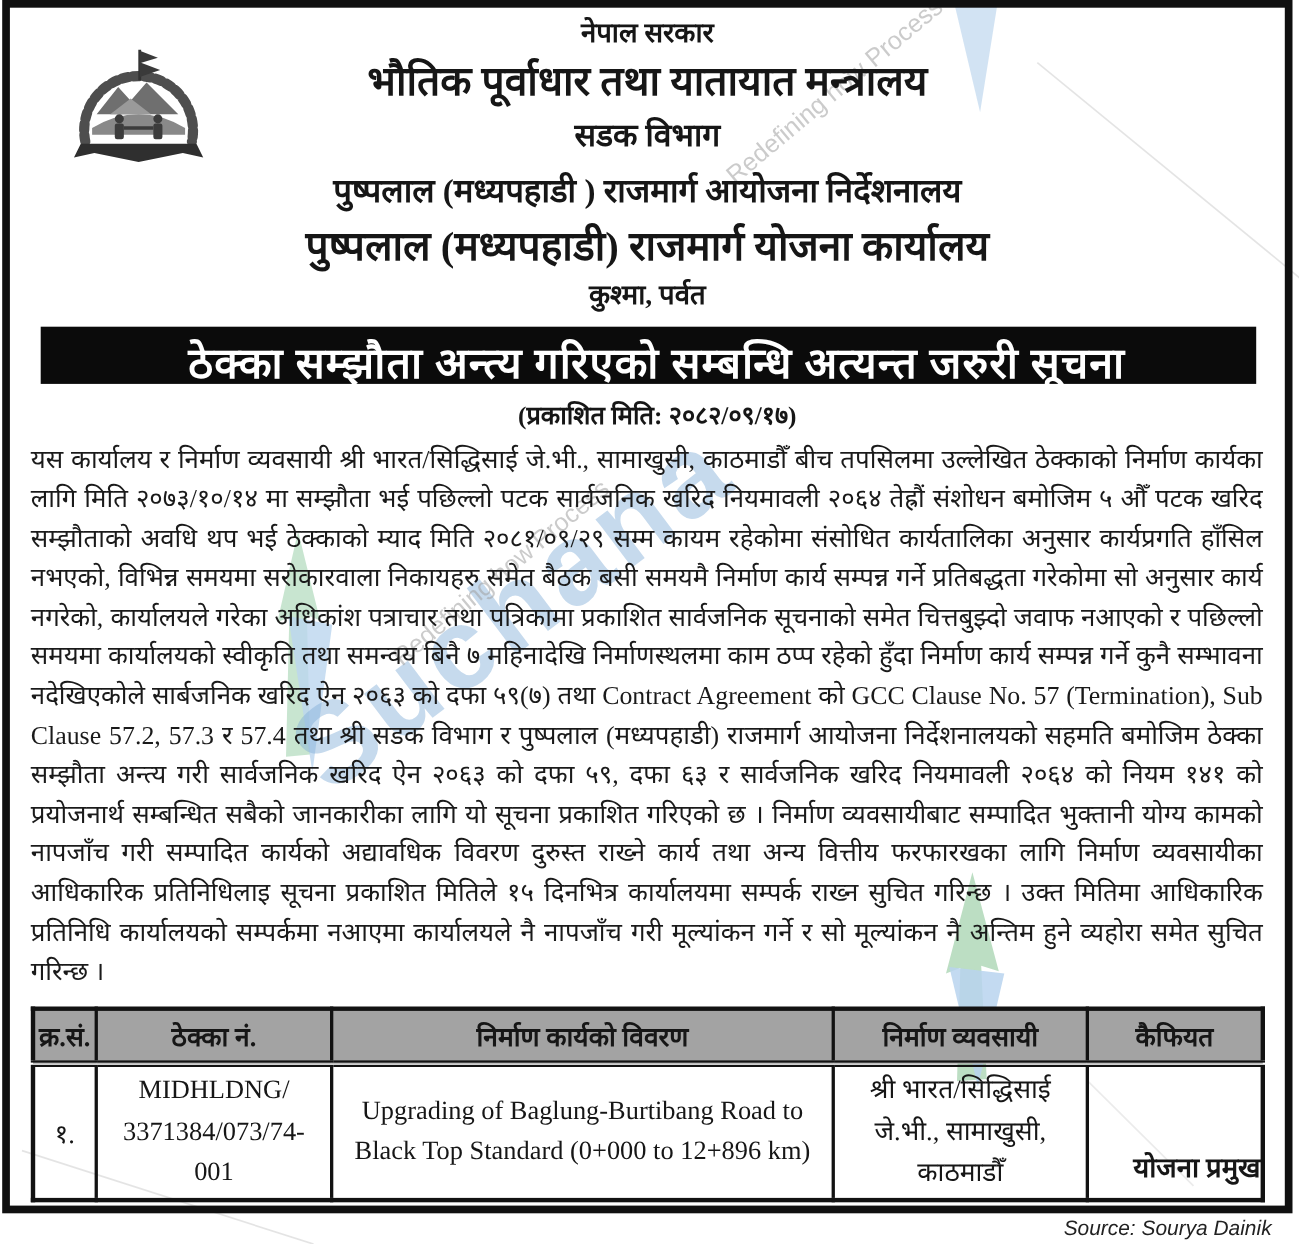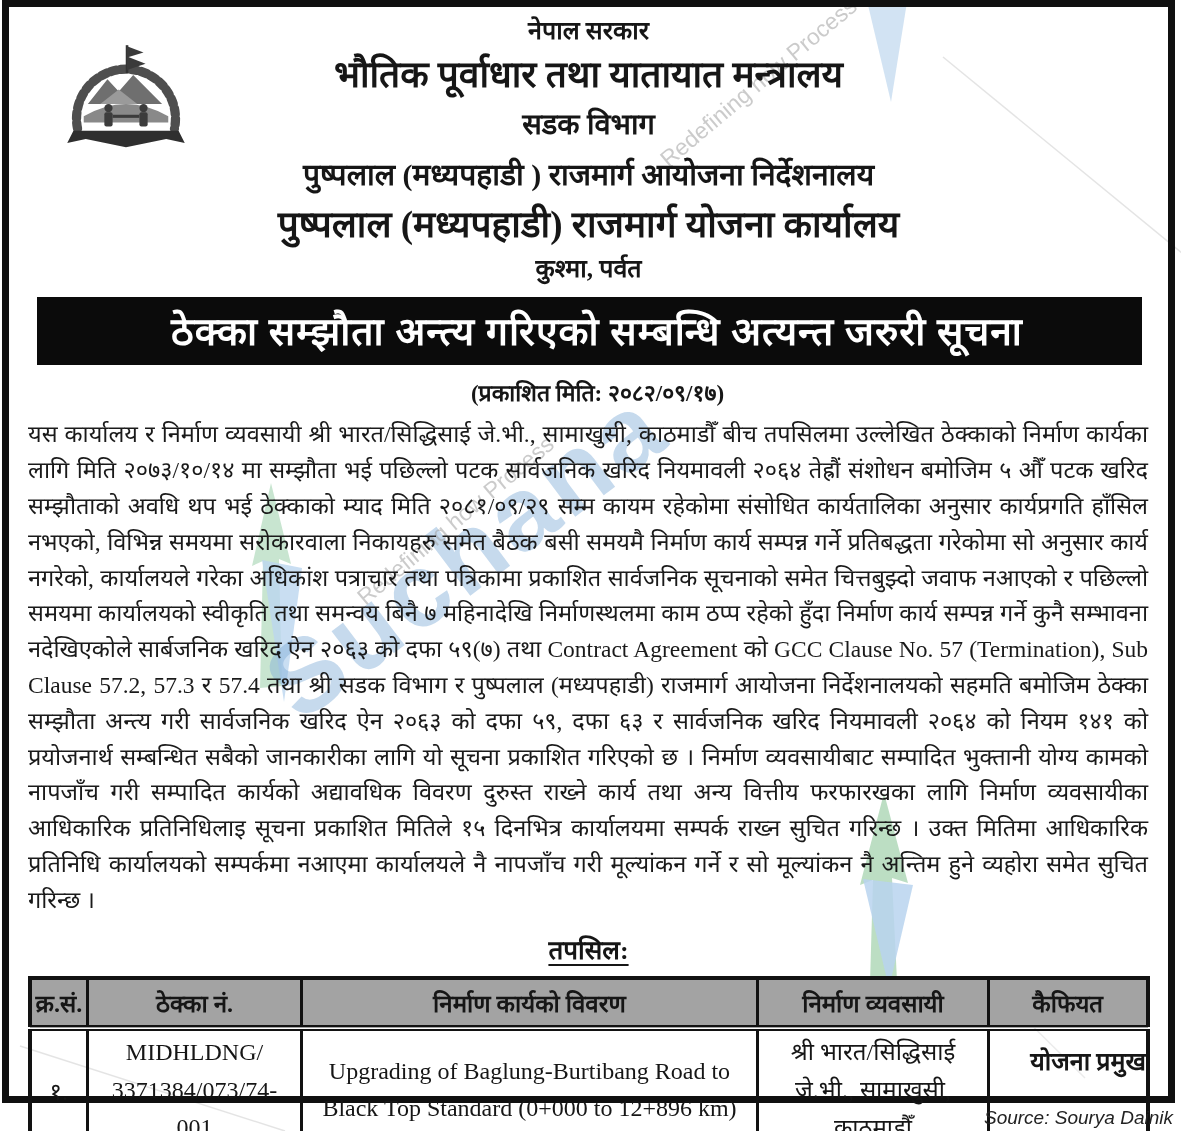--- a/index.html
+++ b/index.html
@@ -28,21 +28,21 @@
   .emblem { position:absolute; left:50px; top:33px; }
 
   .hdr { text-align:center; font-weight:bold; line-height:1.15; }
   .hdr.gov         { margin-top:10px;  font-size:25px; }
   .hdr.ministry    { margin-top:8px;   font-size:37px; }
   .hdr.dept        { margin-top:12px;  font-size:29px; }
   .hdr.directorate { margin-top:16px;  font-size:30px; }
   .hdr.office      { margin-top:12px;  font-size:37px; }
   .hdr.place       { margin-top:8px;   font-size:25px; }
 
-  .banner { margin:14px 26px 0 28px; height:68px; background:#0b0b0b;
+  .banner { margin:14px 26px 0 28px; height:52px; background:#0b0b0b;
             color:#ffffff; font-weight:bold; font-size:39px;
             text-align:center; line-height:70px; letter-spacing:1px;padding-left:15px; }
 
   .pubdate { margin-top:11px; text-align:center; font-weight:bold; font-size:23px;margin-left:18px; }
 
   .body-text { margin:9px 20px 12px 19px; font-size:23.5px; line-height:35.8px;
                text-align:justify; color:#1a1a1a; }
 
   .schedule-label { margin-top:5px; text-align:center; font-weight:bold;
                     font-size:26px; text-decoration:underline;
@@ -55,21 +55,21 @@
                       background:#a3a3a3; border-bottom:6px double #121212; }
   table.schedule td { font-size:24px; height:81px; padding:2px 8px; background:transparent; }
   td.c-sn   { font-size:25px; }
   td.c-no   { font-size:23px; line-height:1.55; }
   td.c-desc { font-size:24.5px; line-height:1.55; }
   td.c-cont { font-size:23px; line-height:1.6; }
 
   .signature { position:absolute; right:22px; bottom:19px;
                font-weight:bold; font-size:25px; }
 
-  .source { position:absolute; right:8px; bottom:2px; z-index:2;
+  .source { position:absolute; right:25px; bottom:2px; z-index:2;
             font-family:"Liberation Sans","DejaVu Sans",sans-serif;
             font-style:italic; font-size:19px; color:#222; }
 </style>
 </head>
 <body>
 
 <div class="wm-layer">
   <svg width="1181" height="1131" viewBox="0 0 1181 1131">
     <polygon points="868,5 907,2 891,102" fill="#cde0f2" opacity="0.9"></polygon>
     <polygon points="271,483 252,566 263,561 260,688 282,686 279,559 291,564" fill="#b5dcc0" opacity="0.75"></polygon>
@@ -111,21 +111,20 @@
   <div class="hdr directorate">पुष्पलाल (मध्यपहाडी ) राजमार्ग आयोजना निर्देशनालय</div>
   <div class="hdr office">पुष्पलाल (मध्यपहाडी) राजमार्ग योजना कार्यालय</div>
   <div class="hdr place">कुश्मा, पर्वत</div>
 
   <div class="banner">ठेक्का सम्झौता अन्त्य गरिएको सम्बन्धि अत्यन्त जरुरी सूचना</div>
 
   <div class="pubdate">(प्रकाशित मिति: २०८२/०९/१७)</div>
 
   <p class="body-text">यस कार्यालय र निर्माण व्यवसायी श्री भारत/सिद्धिसाई जे.भी., सामाखुसी, काठमाडौँ बीच तपसिलमा उल्लेखित ठेक्काको निर्माण कार्यका लागि मिति २०७३/१०/१४ मा सम्झौता भई पछिल्लो पटक सार्वजनिक खरिद नियमावली २०६४ तेह्रौं संशोधन बमोजिम ५ औँ पटक खरिद सम्झौताको अवधि थप भई ठेक्काको म्याद मिति २०८१/०९/२९ सम्म कायम रहेकोमा संसोधित कार्यतालिका अनुसार कार्यप्रगति हाँसिल नभएको, विभिन्न समयमा सरोकारवाला निकायहरु समेत बैठक बसी समयमै निर्माण कार्य सम्पन्न गर्ने प्रतिबद्धता गरेकोमा सो अनुसार कार्य नगरेको, कार्यालयले गरेका अधिकांश पत्राचार तथा पत्रिकामा प्रकाशित सार्वजनिक सूचनाको समेत चित्तबुझ्दो जवाफ नआएको र पछिल्लो समयमा कार्यालयको स्वीकृति तथा समन्वय बिनै ७ महिनादेखि निर्माणस्थलमा काम ठप्प रहेको हुँदा निर्माण कार्य सम्पन्न गर्ने कुनै सम्भावना नदेखिएकोले सार्बजनिक खरिद ऐन २०६३ को दफा ५९(७) तथा Contract Agreement को GCC Clause No. 57 (Termination), Sub Clause 57.2, 57.3 र 57.4 तथा श्री सडक  विभाग र पुष्पलाल (मध्यपहाडी) राजमार्ग आयोजना निर्देशनालयको सहमति बमोजिम ठेक्का सम्झौता अन्त्य गरी सार्वजनिक खरिद ऐन २०६३ को दफा ५९, दफा ६३ र सार्वजनिक खरिद नियमावली २०६४ को नियम १४१ को प्रयोजनार्थ सम्बन्धित सबैको जानकारीका लागि यो सूचना प्रकाशित गरिएको छ । निर्माण व्यवसायीबाट सम्पादित भुक्तानी योग्य कामको नापजाँच गरी सम्पादित कार्यको अद्यावधिक विवरण दुरुस्त राख्ने कार्य तथा अन्य वित्तीय फरफारखका लागि निर्माण व्यवसायीका आधिकारिक प्रतिनिधिलाइ सूचना प्रकाशित मितिले १५ दिनभित्र कार्यालयमा सम्पर्क राख्न सुचित गरिन्छ । उक्त मितिमा आधिकारिक प्रतिनिधि कार्यालयको सम्पर्कमा नआएमा कार्यालयले नै नापजाँच गरी मूल्यांकन गर्ने र सो मूल्यांकन नै अन्तिम हुने व्यहोरा समेत सुचित गरिन्छ ।</p>
 
-  <div class="schedule-label">तपसिल:</div>
 
   <table class="schedule">
     <colgroup>
       <col style="width:56px">
         <col style="width:214px">
         <col style="width:460px">
         <col style="width:232px">
         <col style="width:160px">
     </colgroup>
     <thead>

